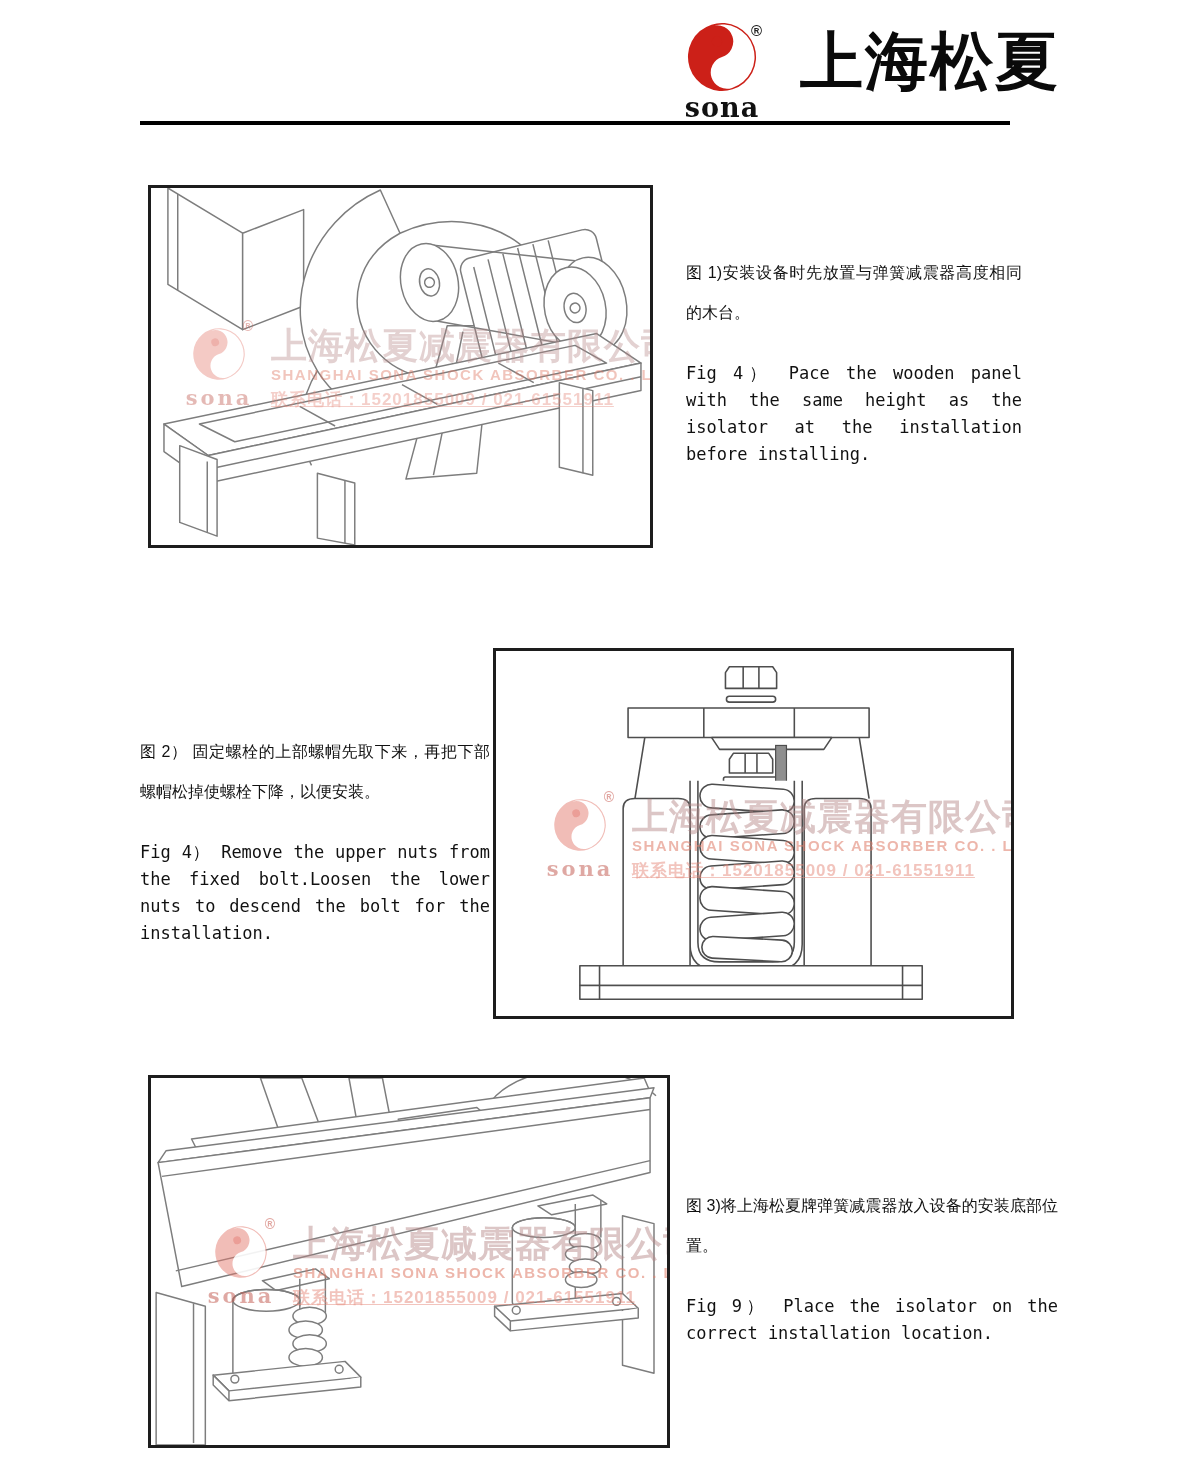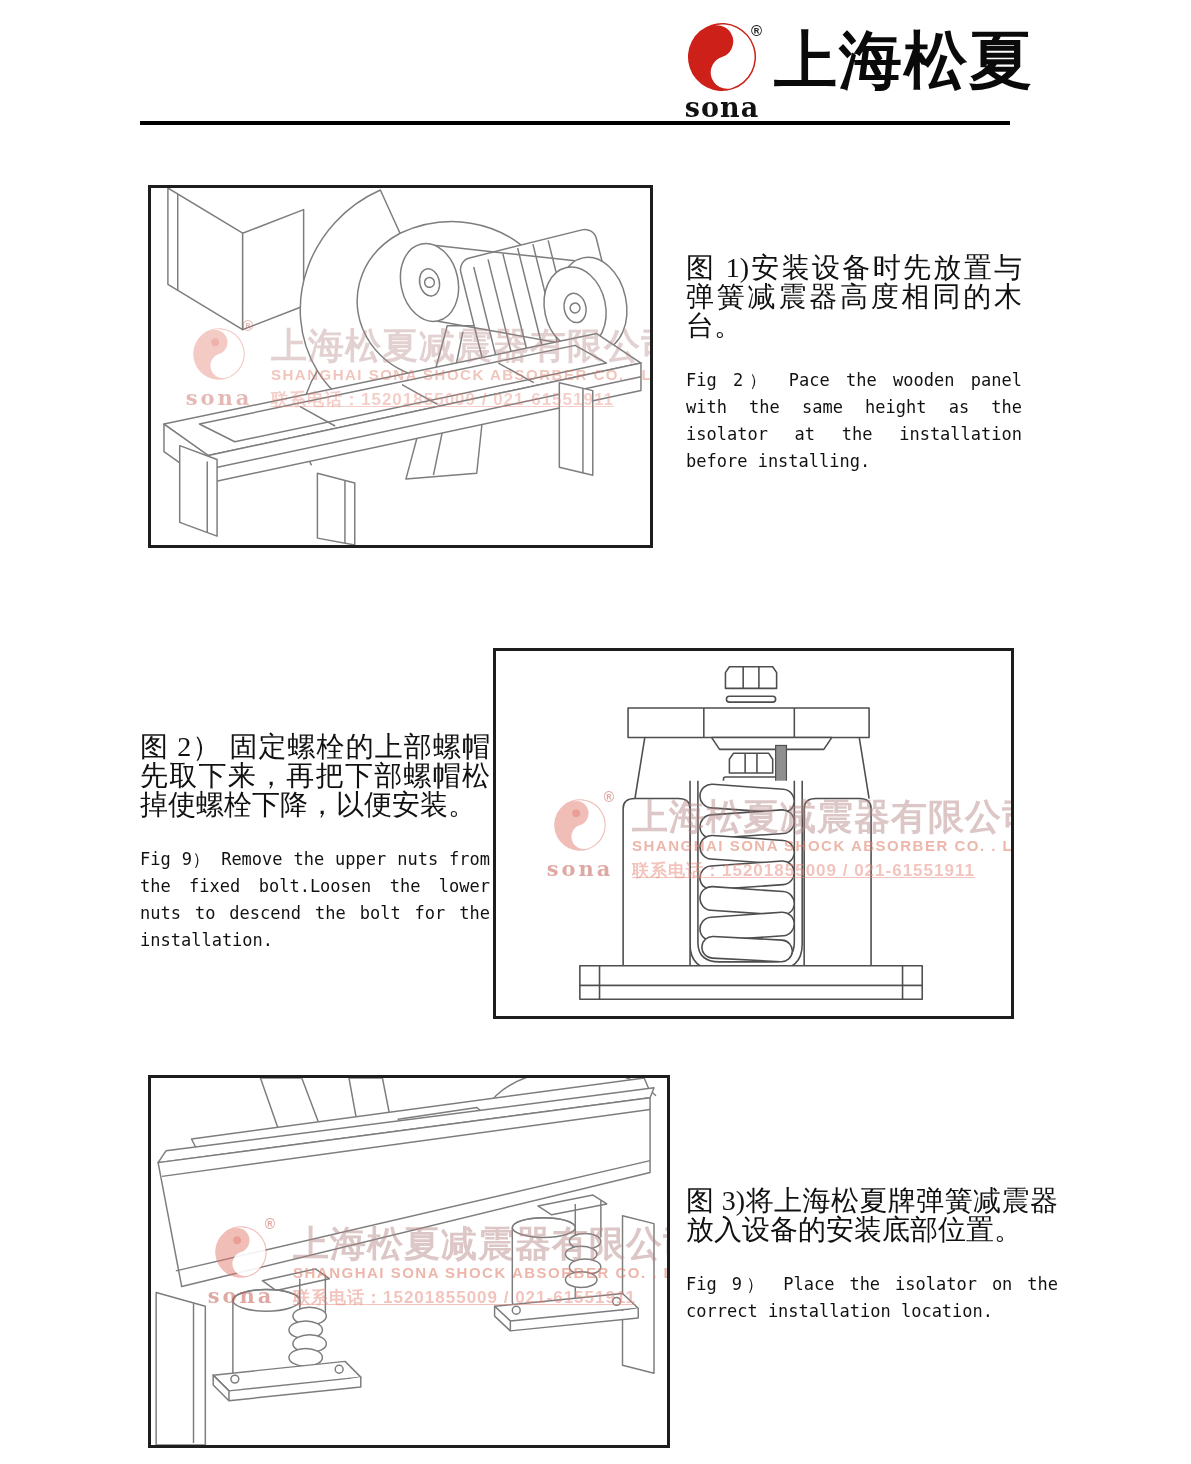--- a/index.html
+++ b/index.html
@@ -7,22 +7,22 @@
     position:relative; width:1191px; height:1464px; background:#ffffff;
     font-family:"Liberation Sans", sans-serif; color:#161616; overflow:hidden;
   }
 
   
   .brand { position:absolute; left:676px; top:20px; display:flex; align-items:flex-start; }
   .brand-badge { position:relative; width:92px; text-align:center; }
   .brand-badge svg { width:74px; height:74px; display:block; margin:0 auto; }
   .brand-reg { position:absolute; top:2px; right:6px; font-size:15px; font-weight:bold; color:#222; }
   .brand-word { font-family:"DejaVu Serif", serif; font-weight:700; font-size:27px; letter-spacing:1px; color:#111; margin-top:-2px; }
-  .brand-cn { font-size:63px; font-weight:700; letter-spacing:2px; color:#0a0a0a; margin:10px 0 0 6px;
-              font-family:Liberation Serif, serif; line-height:1; }
+  .brand-cn { font-size:63px; font-weight:700; letter-spacing:2px; color:#0a0a0a; margin:10px 0 0 32px;
+              font-family:Liberation Sans, sans-serif; line-height:1; }
   .header-rule { position:absolute; left:140px; top:121px; width:870px; height:4px; background:#000; }
 
   
   .fig { position:absolute; background:#fff; border:3px solid #1d1d1d; box-sizing:border-box; overflow:hidden; }
   .fig svg.art { position:absolute; left:0; top:0; width:100%; height:100%; }
   .fig-1 { left:148px; top:185px;  width:505px; height:363px; }
   .fig-2 { left:493px; top:648px;  width:521px; height:371px; }
   .fig-3 { left:148px; top:1075px; width:522px; height:373px; }
 
   
@@ -42,21 +42,21 @@
             color:rgba(222,125,105,.62); }
   .wm-tel { font-size:17px; font-weight:700; letter-spacing:1px; white-space:nowrap; margin-top:5px;
             color:rgba(228,135,120,.55);text-decoration:underline; }
 
   
   .caption { position:absolute; }
   .cap-1 { left:686px; top:253px;  width:336px; }
   .cap-2 { left:140px; top:700px;  width:350px;margin-top:32px; }
   .cap-3 { left:686px; top:1186px; width:372px; }
   .caption p { margin:0; color:#111; text-align:justify; }
-  .caption p.cn { font-family:Liberation Serif, serif; font-size:28px; line-height:29px; margin-bottom:27px; }
+  .caption p.cn { font-family:Liberation Sans, sans-serif; font-size:16px; line-height:40px; margin-bottom:27px; }
   .caption p.en { font-family:"DejaVu Sans Mono", monospace; font-size:17px; line-height:27px; }
 
   
   .ln  { fill:none; stroke:#7d7d7d; stroke-width:1.5; stroke-linejoin:round; }
   .lnf { fill:#ffffff; stroke:#7d7d7d; stroke-width:1.5; stroke-linejoin:round; }
   .dk  { fill:none; stroke:#4e4e4e; stroke-width:1.6; stroke-linejoin:round; }
   .dkf { fill:#ffffff; stroke:#4e4e4e; stroke-width:1.6; stroke-linejoin:round; }
 </style>
 </head>
 <body>
@@ -140,26 +140,26 @@
       <div class="wm-lines">
         <div class="wm-cn">上海松夏减震器有限公司</div>
         <div class="wm-en">SHANGHAI SONA SHOCK ABSORBER CO. . LTD</div>
         <div class="wm-tel">联系电话：15201855009 / 021-61551911</div>
       </div>
     </div>
   </figure>
 
   <div class="caption cap-1">
     <p class="cn">图 1)安装设备时先放置与弹簧减震器高度相同的木台。</p>
-    <p class="en">Fig 2） Pace the wooden panel with the same height as the isolator at the installation before installing.</p>
+    <p class="en">Fig 4） Pace the wooden panel with the same height as the isolator at the installation before installing.</p>
   </div>
 
   <div class="caption cap-2">
     <p class="cn">图 2） 固定螺栓的上部螺帽先取下来，再把下部螺帽松掉使螺栓下降，以便安装。</p>
-    <p class="en">Fig 9） Remove the upper nuts from the fixed bolt.Loosen the lower nuts to descend the bolt for the installation.</p>
+    <p class="en">Fig 4） Remove the upper nuts from the fixed bolt.Loosen the lower nuts to descend the bolt for the installation.</p>
   </div>
 
   <figure class="fig fig-2" style="margin:0">
     <svg class="art" viewBox="0 0 521 371">
 
       <path class="dkf" d="M236 16 L280 16 L284 22 L284 38 L232 38 L232 22 Z"></path>
       <path class="dk" d="M250 16 L250 38 M266 16 L266 38"></path>
       <rect class="dkf" x="233" y="46" width="50" height="6" rx="3"></rect>
 
       <rect class="dkf" x="133" y="58" width="245" height="30"></rect>

